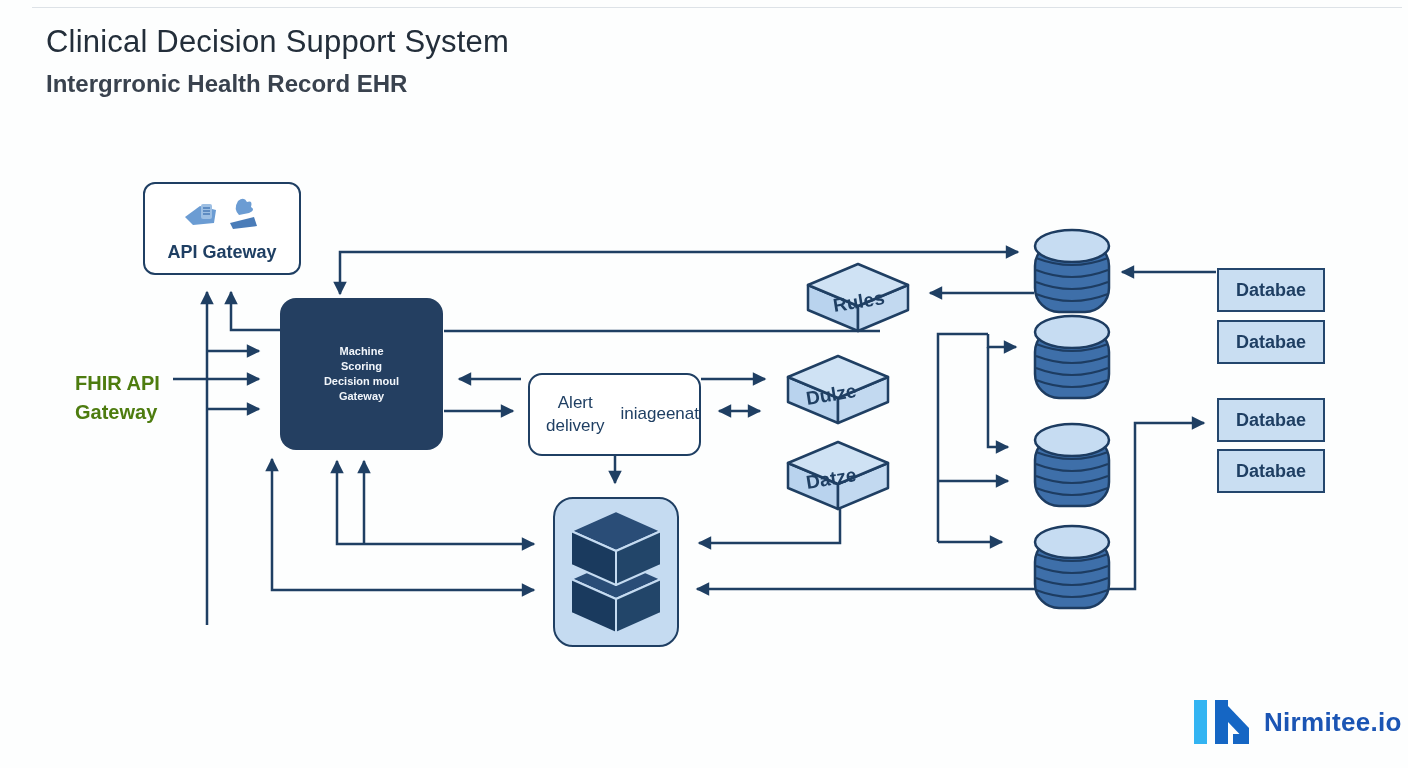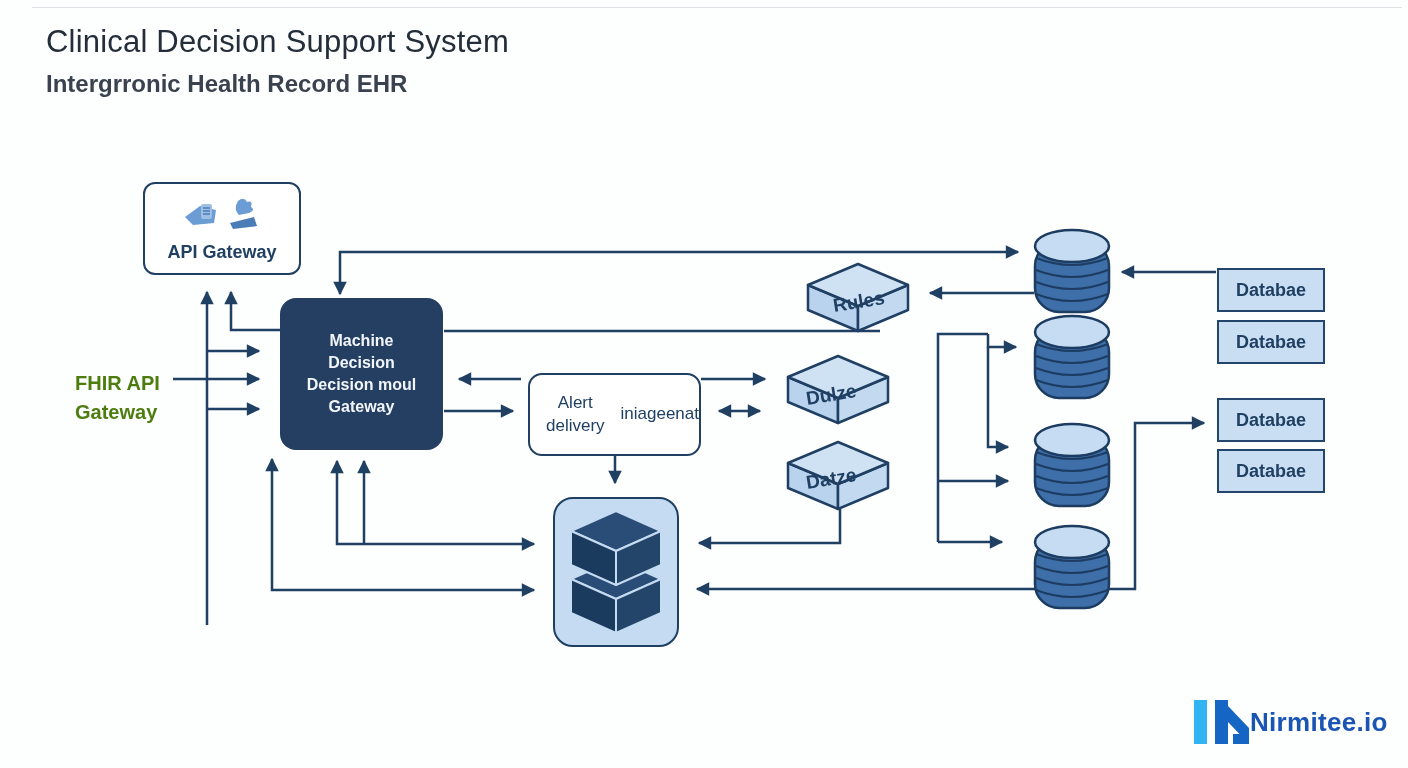--- a/index.html
+++ b/index.html
@@ -8,29 +8,29 @@
   .top-rule{position:absolute;left:32px;right:6px;top:7px;height:1px;background:#dde2e7;}
   .title{position:absolute;left:46px;top:24px;font-size:31px;font-weight:normal;color:#232e3a;letter-spacing:.2px;}
   .subtitle{position:absolute;left:46px;top:70px;font-size:24px;font-weight:700;color:#39424e;}
   svg.wires{position:absolute;left:0;top:0;z-index:1;}
   .node{position:absolute;z-index:2;box-sizing:border-box;display:flex;align-items:center;justify-content:center;}
   .api-gw{left:143px;top:182px;width:158px;height:93px;background:#ffffff;border:2.5px solid #1f3f63;
     border-radius:12px;flex-direction:column;gap:9px;}
   .api-gw .lbl{font-size:18px;font-weight:bold;color:#1f3f63;}
   .fhir{position:absolute;left:75px;top:369px;z-index:2;font-size:20px;font-weight:bold;color:#4d7c0f;line-height:1.45;}
   .ml{left:280px;top:298px;width:163px;height:152px;background:#243f61;border-radius:16px;
-    flex-direction:column;color:#f2f6fb;font-size:16px;font-weight:600;line-height:1.38;text-align:center;}
+    flex-direction:column;color:#f2f6fb;font-size:11px;font-weight:600;line-height:1.38;text-align:center;}
   .alert{left:528px;top:373px;width:173px;height:83px;background:#ffffff;border:2.5px solid #1f3f63;
     border-radius:14px;color:#1f3f63;font-size:17px;line-height:1.35;text-align:center;}
   .cube-box{left:553px;top:497px;width:126px;height:150px;background:#c5dbf1;border:2.5px solid #1f3f63;border-radius:20px;}
   .dbx{left:1217px;width:108px;height:44px;background:#c9def2;border:2.5px solid #24466d;
     color:#1f3f63;font-size:18px;font-weight:600;}
   .dbx.b1{top:268px;} .dbx.b2{top:320px;} .dbx.b3{top:398px;} .dbx.b4{top:449px;}
   .store-lbl{position:absolute;z-index:2;font-size:19px;font-weight:600;color:#1f3f63;transform:rotate(-9deg);}
-  .logo{position:absolute;left:1192px;top:698px;z-index:2;display:flex;align-items:center;gap:0;}
+  .logo{position:absolute;left:1192px;top:698px;z-index:2;display:flex;align-items:center;gap:14px;}
   .logo .word{font-size:26px;font-weight:bold;color:#1b55b4;letter-spacing:.3px;}
 </style>
 </head>
 <body>
 
 <div class="canvas">
   <div class="top-rule"></div>
   <div class="title">Clinical Decision Support System</div>
   <div class="subtitle">Intergrronic Health Record EHR</div>
 
@@ -102,21 +102,21 @@
     <div class="lbl">API Gateway</div>
   </div>
 
   <div class="fhir">
     <div>FHIR API</div>
     <div>Gateway</div>
   </div>
 
   <div class="node ml">
     <div>Machine</div>
-    <div>Decision</div>
+    <div>Scoring</div>
     <div>Decision moul</div>
     <div>Gateway</div>
   </div>
 
   <div class="node alert">
     <div>Alert delivery</div>
     <div>iniageenat</div>
   </div>
 
   <div class="store-lbl" style="left:833px;top:291px;">Rules</div>

